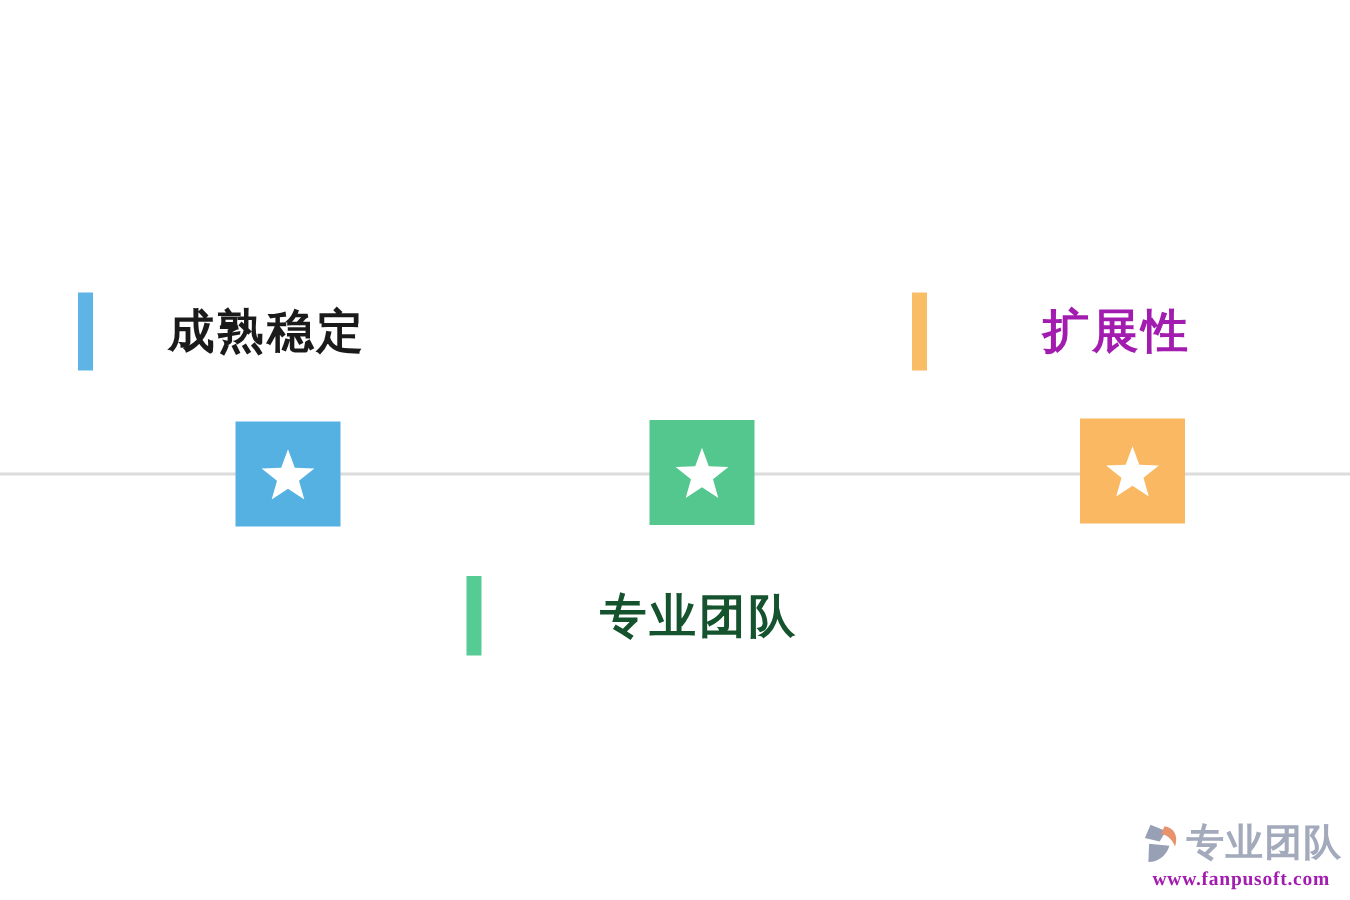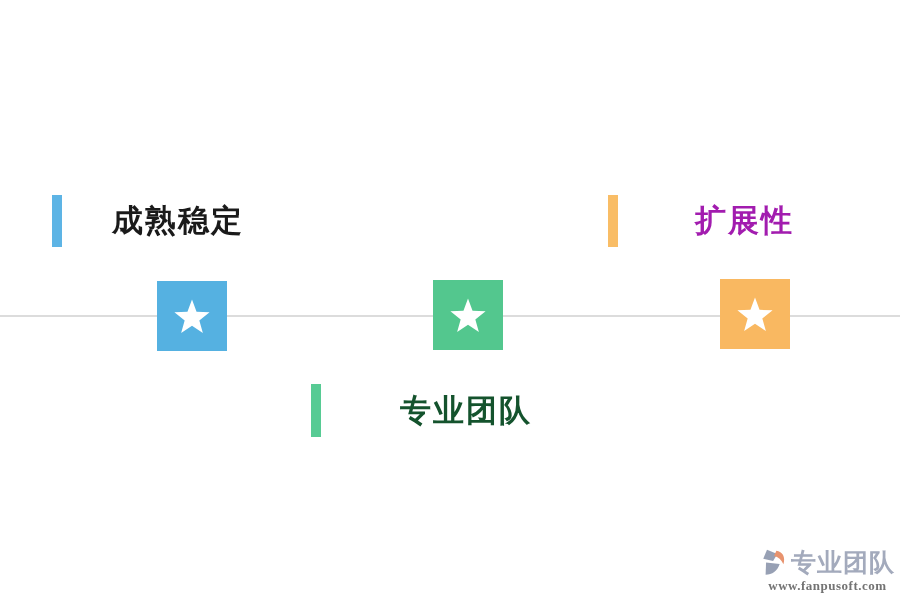--- a/index.html
+++ b/index.html
@@ -134,16 +134,16 @@
 
   <div class="watermark">
     <div class="wm-row">
       <svg width="29" height="30" viewBox="0 0 30 32">
         <path d="M7 3 L18 7.5 L13.5 15 L3 12.5 Z" style="fill: rgb(151, 160, 180);"></path>
         <path d="M17 4 C23.5 5 27 10.5 24.5 18.5 C22.5 13.5 19 10.5 14.5 9.5 Z" style="fill: rgb(232, 147, 110);"></path>
         <path d="M6 16.5 L20.5 18 C18 25.5 12.5 29.5 5.5 29.5 Z" style="fill: rgb(151, 160, 180);"></path>
       </svg>
       <span class="wm-brand" style="color: rgb(163, 170, 188);">专业团队</span>
     </div>
-    <span class="wm-url" style="color: #737373;">www.fanpusoft.com</span>
+    <span class="wm-url" style="color: #a21caf;">www.fanpusoft.com</span>
   </div>
 
 </div>
 
 </body></html>

